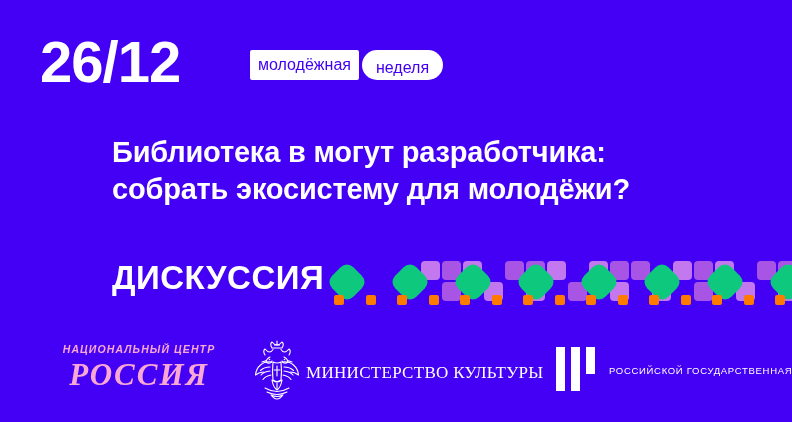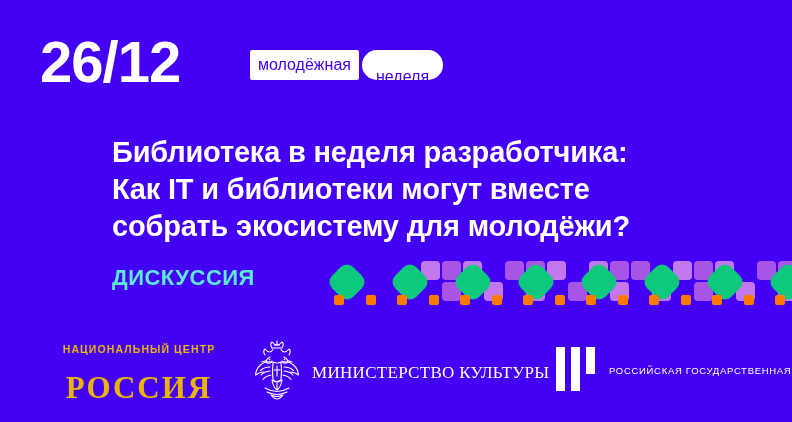--- a/index.html
+++ b/index.html
@@ -53,21 +53,21 @@
     line-height: 30px;
     white-space: nowrap;
     display: block;
     text-align: center;
   }
   .tag-rect {
     padding: 0 8px;
     border-radius: 2px;
   }
   .tag-pill {
-    padding: 12px 14px;
+    padding: 3px 14px;
     border-radius: 15px;
     margin-left: 3px;
   }
   .tag-hex {
     padding: 0 16px;
     margin-left: 3px;
     -webkit-clip-path: polygon(9px 0, 100% 0, calc(100% - 9px) 50%, 100% 100%, 9px 100%, 0 50%);
     clip-path: polygon(9px 0, 100% 0, calc(100% - 9px) 50%, 100% 100%, 9px 100%, 0 50%);
   }
   .tag-arrow {
@@ -90,22 +90,22 @@
     letter-spacing: -0.2px;
     white-space: nowrap;
   }
   #headline .hl-line { display: block; }
 
   
   #format-label {
     position: absolute;
     left: 112px;
     top: 261px;
-    color: #5eead4;
-    font-size: 22px;
+    color: #ffffff;
+    font-size: 33px;
     line-height: 34px;
     font-weight: bold;
     letter-spacing: 0.5px;
     white-space: nowrap;
   }
 
   
   #pattern-strip {
     position: absolute;
     left: 325px;
@@ -142,50 +142,51 @@
     width: 792px;
     height: 80px;
   }
 
   
   #logo-ncr {
     position: absolute;
     left: 44px;
     top: 13px;
     width: 190px;
-    color: #eab308;
+    color: #f9a8d4;
     text-align: center;
+    font-style: italic;
   }
   #logo-ncr .ncr-top {
     font-size: 10.5px;
     font-weight: bold;
     letter-spacing: 1.1px;
     line-height: 13px;
     white-space: nowrap;
   }
   #logo-ncr .ncr-word {
     font-size: 31px;
     font-weight: bold;
     letter-spacing: 2px;
     line-height: 34px;
-    margin-top: 15px;
+    margin-top: 2px;
     font-family: "Liberation Serif", serif;
     white-space: nowrap;
   }
 
   
   #logo-minkult {
     position: absolute;
     left: 248px;
     top: 8px;
     display: flex;
     align-items: center;
   }
   #logo-minkult .mk-text {
-    margin-left: 6px;
+    margin-left: 0;
     color: #ffffff;
     font-family: "Liberation Serif", serif;
     font-size: 17px;
     line-height: 21px;
     letter-spacing: 0.3px;
     white-space: nowrap;
   }
   #logo-minkult .mk-text span { display: block; }
 
   
@@ -226,22 +227,21 @@
 <div id="banner">
 
   <div id="date-block">26/12</div>
 
   <div id="tag-row">
     <span class="tag tag-rect">молодёжная</span>
     <span class="tag tag-pill">неделя</span>
   </div>
 
   <div id="headline">
-    <span class="hl-line">Библиотека в неделя разработчика:</span>
-    <span class="hl-line">Как IT и библиотеки могут вместе</span>
+    <span class="hl-line">Библиотека в могут разработчика:</span>
     <span class="hl-line">собрать экосистему для молодёжи?</span>
   </div>
 
   <div id="format-label">ДИСКУССИЯ</div>
 
   <div id="pattern-strip">
       <div class="pat-sq" style="left: 96px; top: 6px; background: rgb(196, 120, 240);"></div>
       <div class="pat-sq" style="left: 117px; top: 6px; background: rgb(168, 85, 230);"></div>
       <div class="pat-sq" style="left: 117px; top: 27px; background: rgb(168, 85, 230);"></div>
       <div class="pat-sq" style="left: 138px; top: 6px; background: rgb(196, 120, 240);"></div>
@@ -333,19 +333,19 @@
       </span>
     </div>
 
     <div id="logo-rgbm">
       <span id="rgbm-bars">
         <span class="bar bar-1"></span>
         <span class="bar bar-2"></span>
         <span class="bar bar-3"></span>
       </span>
       <span class="rgbm-text">
-        <span class="rgbm-top">РОССИЙСКАЯ ГОСУДАРСТВЕННАЯ</span>
+        <span class="rgbm-top">РОССИЙСКОЙ ГОСУДАРСТВЕННАЯ</span>
         
       </span>
     </div>
 
   </div>
 </div>
 
 </body></html>

